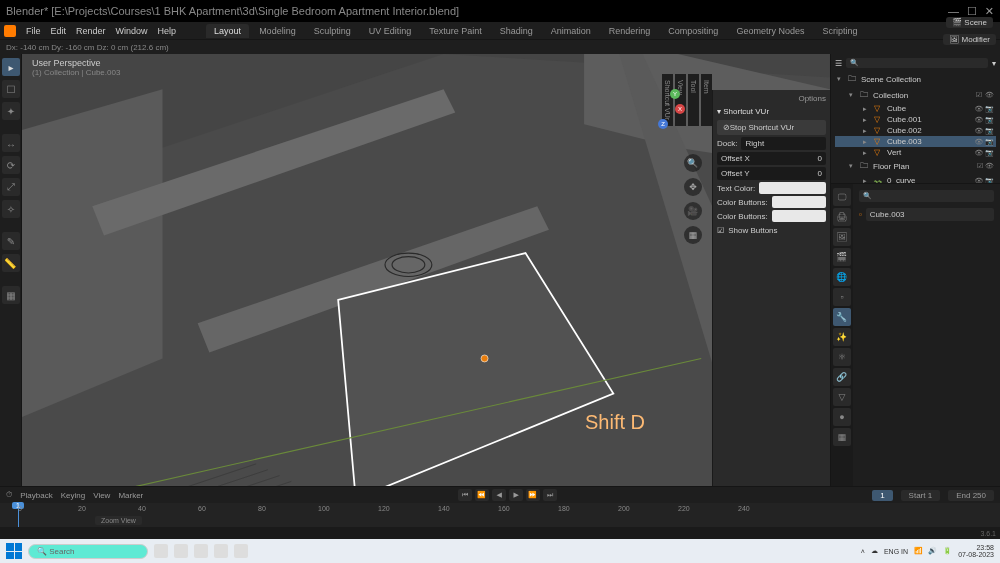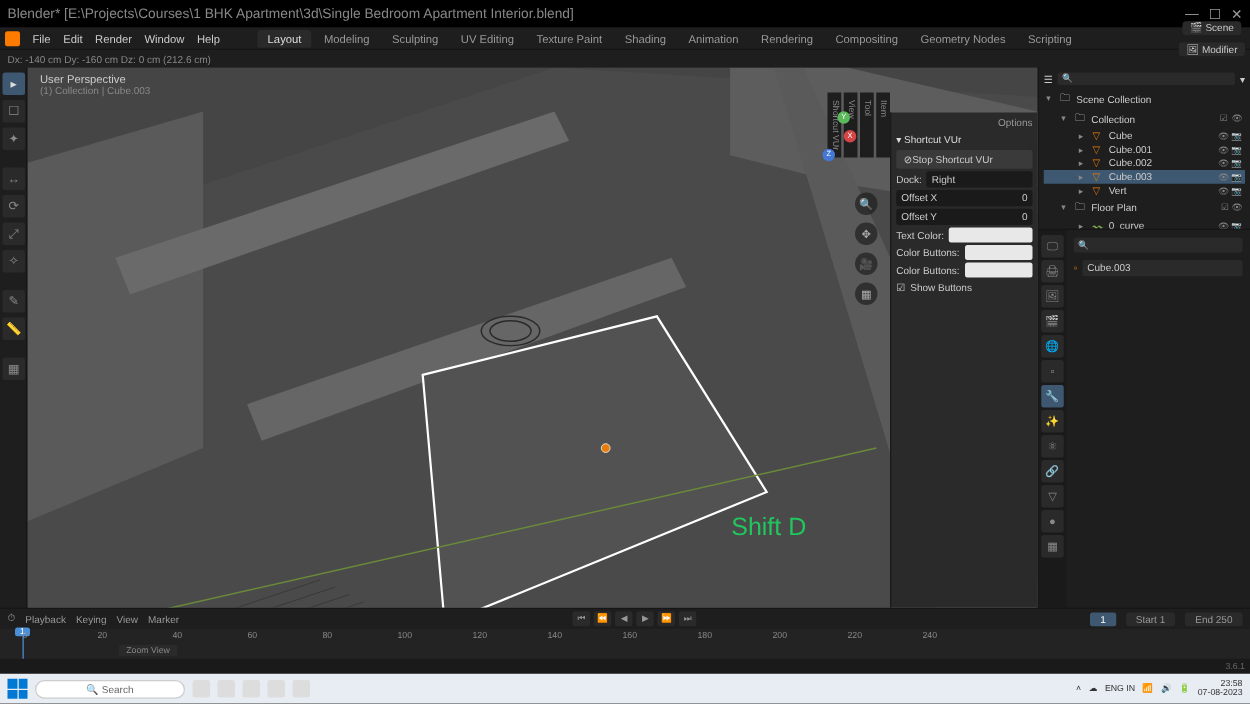--- a/index.html
+++ b/index.html
@@ -88,26 +88,26 @@
 .timeline-ruler { height: 24px; background: #232323; position: relative; display: flex; }
 .timeline-ruler .marker { position: absolute; top: 2px; font-size: 7px; color: #888; }
 .timeline-ruler .playhead { position: absolute; left: 18px; top: 0; bottom: 0; width: 1px; background: #4a90d9; }
 .timeline-ruler .playhead::before { content: "1"; position: absolute; top: -1px; left: -6px; background: #4a90d9; color: #fff; padding: 0 4px; font-size: 7px; border-radius: 2px; }
 .timeline-zoom { position: absolute; left: 95px; bottom: 2px; font-size: 7px; color: #888; background: #2a2a2a; padding: 1px 6px; border-radius: 2px; }
 
 .subtitles { position: absolute; bottom: 34px; left: 50%; transform: translateX(-50%); text-align: center; z-index: 100; }
 .subtitles .cn { color: #fff; font-size: 13px; text-shadow: 1px 1px 2px #000; margin-bottom: 2px; }
 .subtitles .en { color: #fff; font-size: 13px; text-shadow: 1px 1px 2px #000; }
 
-.shortcut-label { position: absolute; bottom: 52px; right: 185px; color: #22c55e; font-size: 20px; font-weight: 300; z-index: 50; }
+.shortcut-label { position: absolute; bottom: 52px; right: 185px; color: #fdba74; font-size: 20px; font-weight: 300; z-index: 50; }
 
 .taskbar { position: absolute; bottom: 0; left: 0; right: 0; height: 24px; background: #e8edf3; display: flex; align-items: center; padding: 0 6px; gap: 6px; font-size: 9px; }
 .taskbar .winlogo { width: 16px; height: 16px; display: grid; grid-template: 1fr 1fr / 1fr 1fr; gap: 1px; }
 .taskbar .winlogo div { background: #0078d4; }
-.taskbar .search-box { background: #ffffff; border: 1px solid #ccc; border-radius: 12px; padding: 2px 8px; width: 120px; color: #666; font-size: 8px; text-align: center; }
+.taskbar .search-box { background: #5eead4; border: 1px solid #ccc; border-radius: 12px; padding: 2px 8px; width: 120px; color: #666; font-size: 8px; }
 .taskbar .right { margin-left: auto; display: flex; align-items: center; gap: 6px; color: #333; font-size: 7px; }
 .taskbar .tb-icon { width: 14px; height: 14px; background: #ddd; border-radius: 2px; }
 .taskbar .lang { font-size: 7px; line-height: 1; text-align:center; }
 .taskbar .clock { font-size: 7px; line-height: 1; text-align: right; }
 
 .version-badge { position: absolute; bottom: 26px; right: 4px; font-size: 7px; color: #666; }
 </style>
 </head>
 <body>
 

